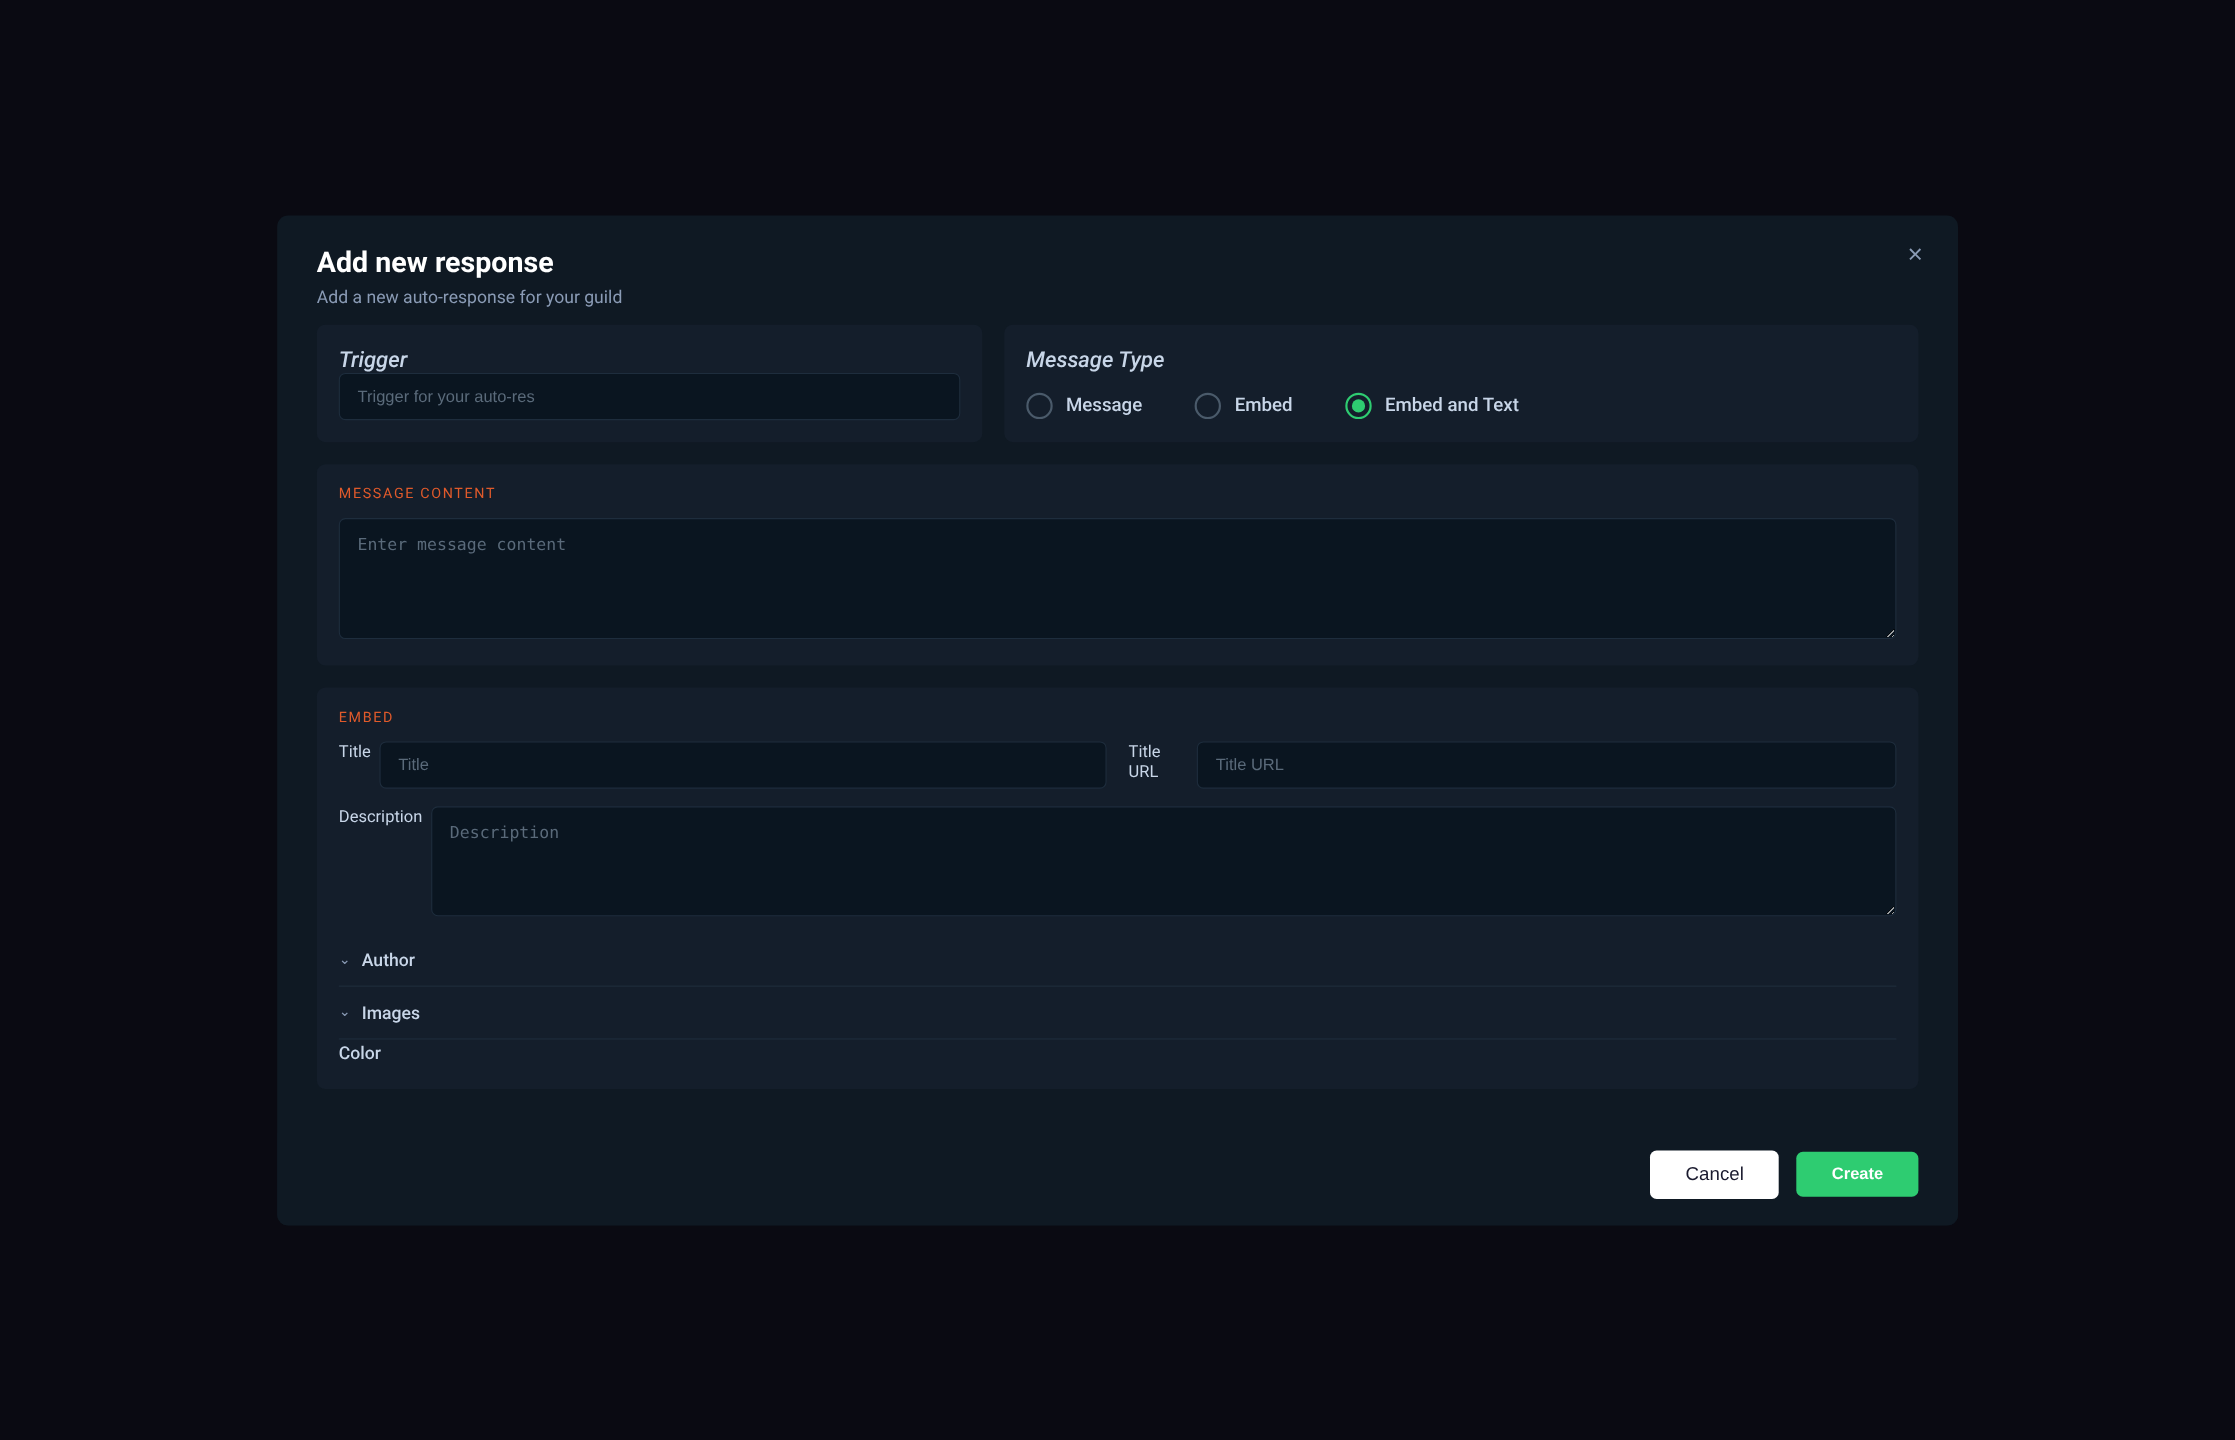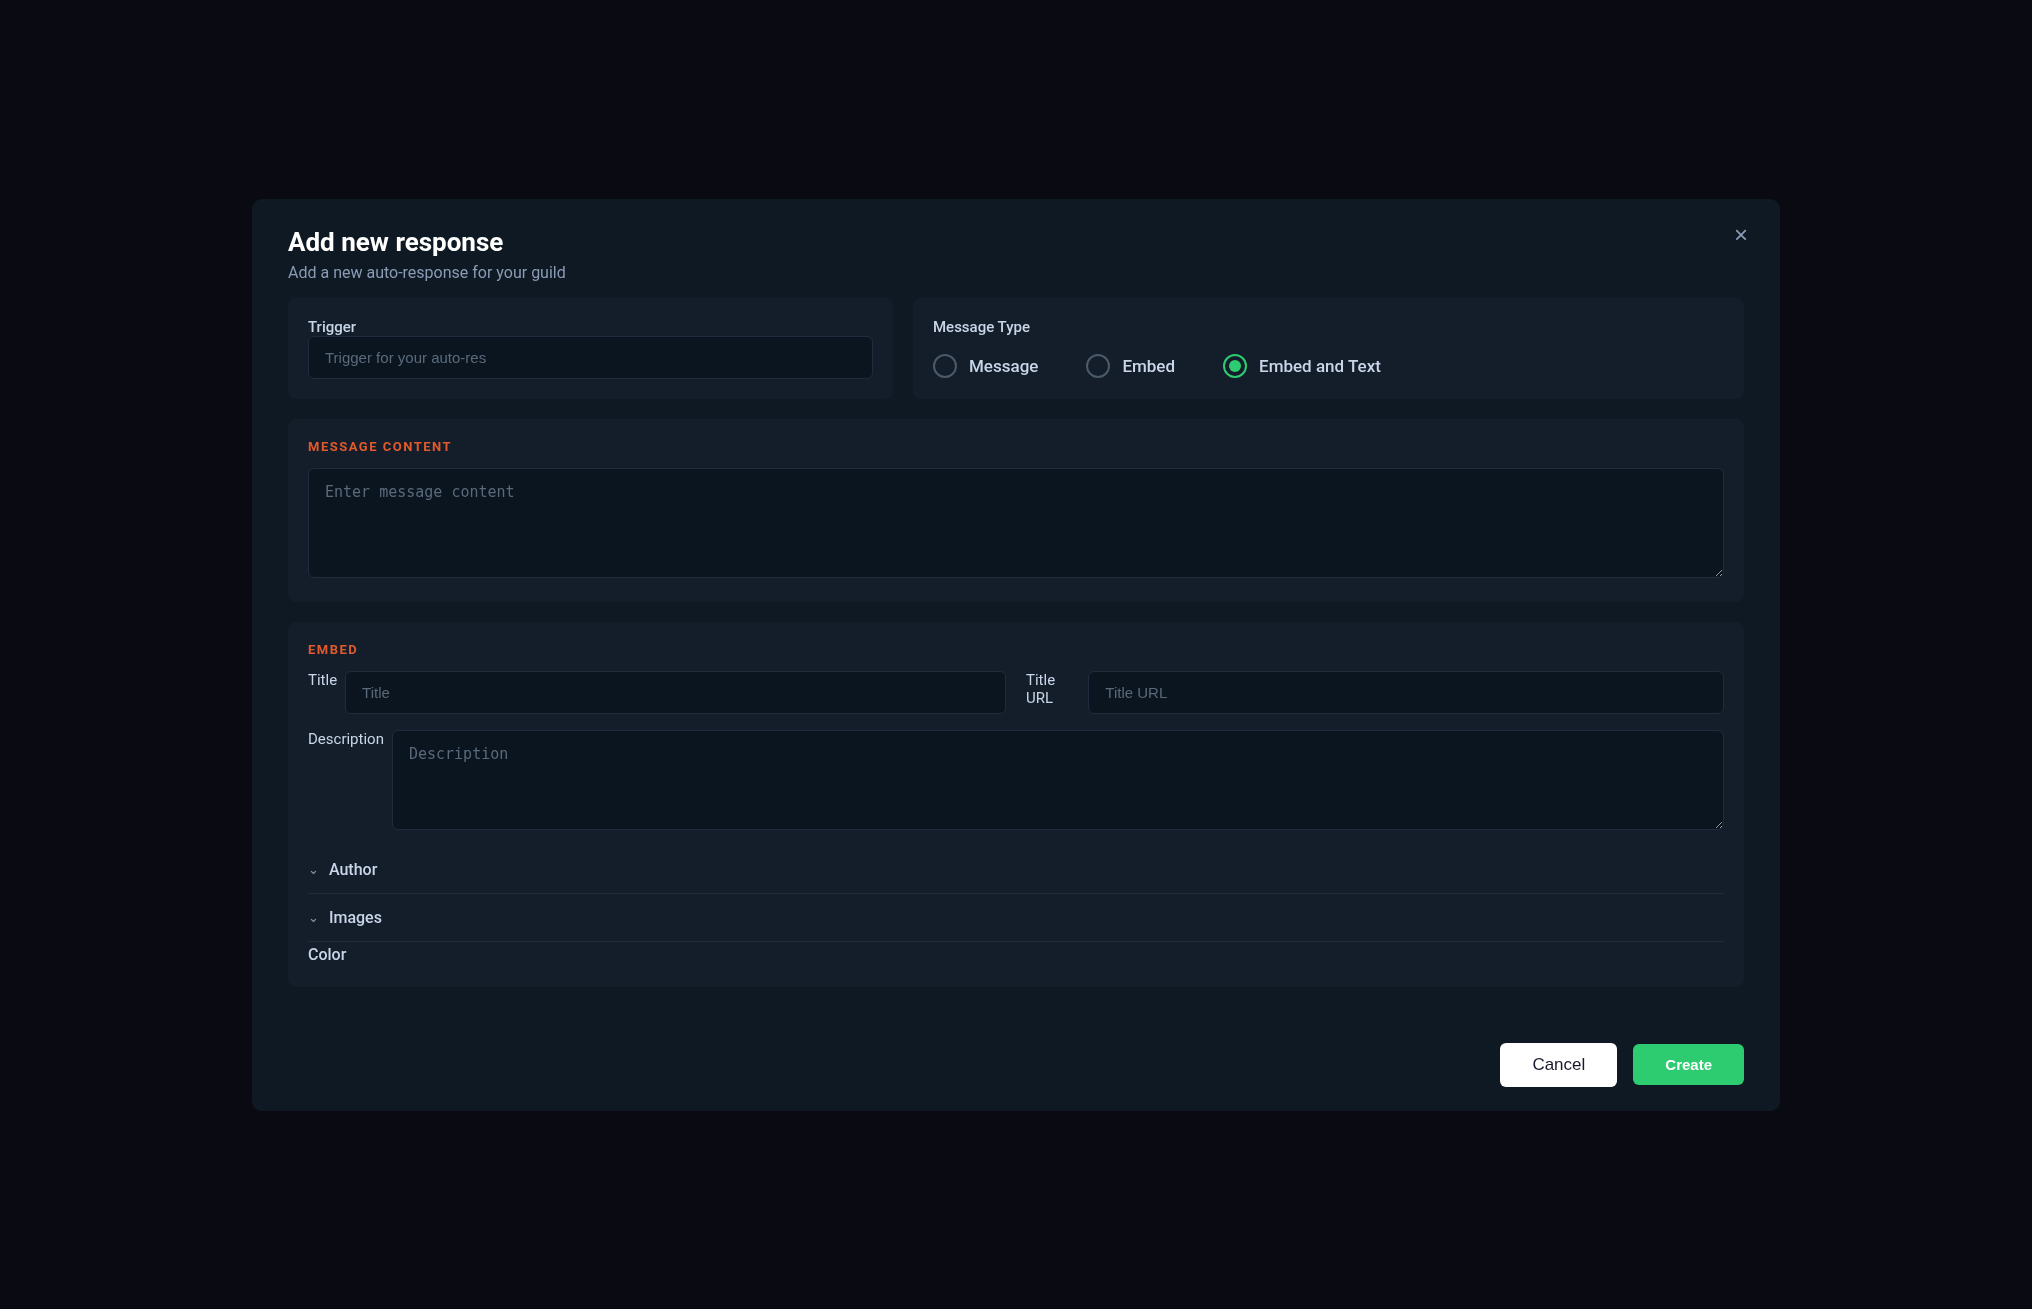--- a/index.html
+++ b/index.html
@@ -102,23 +102,24 @@
     }
 
     .message-type-section {
       flex: 1.4;
       background: #141e2b;
       border-radius: 8px;
       padding: 20px;
     }
 
     .section-label {
-      font-size: 15px;
+      font-size: 20px;
       color: #c8d6e8;
       font-weight: 500;
+      font-style: italic;
     }
 
     .text-input {
       width: 100%;
       background: #0a1520;
       border: 1px solid #1e2d3d;
       border-radius: 6px;
       padding: 12px 16px;
       color: #8a9bb5;
       font-size: 15px;
@@ -175,21 +176,21 @@
 
     .content-section {
       background: #141e2b;
       border-radius: 8px;
       padding: 20px;
       margin-bottom: 20px;
     }
 
     .section-heading {
       font-size: 13px;
-      font-weight: 700;
+      font-weight: 400;
       letter-spacing: 1.5px;
       color: #e05a2b;
       margin-bottom: 14px;
       text-transform: uppercase;
     }
 
     .message-content-textarea {
       width: 100%;
       height: 110px;
       background: #0a1520;

